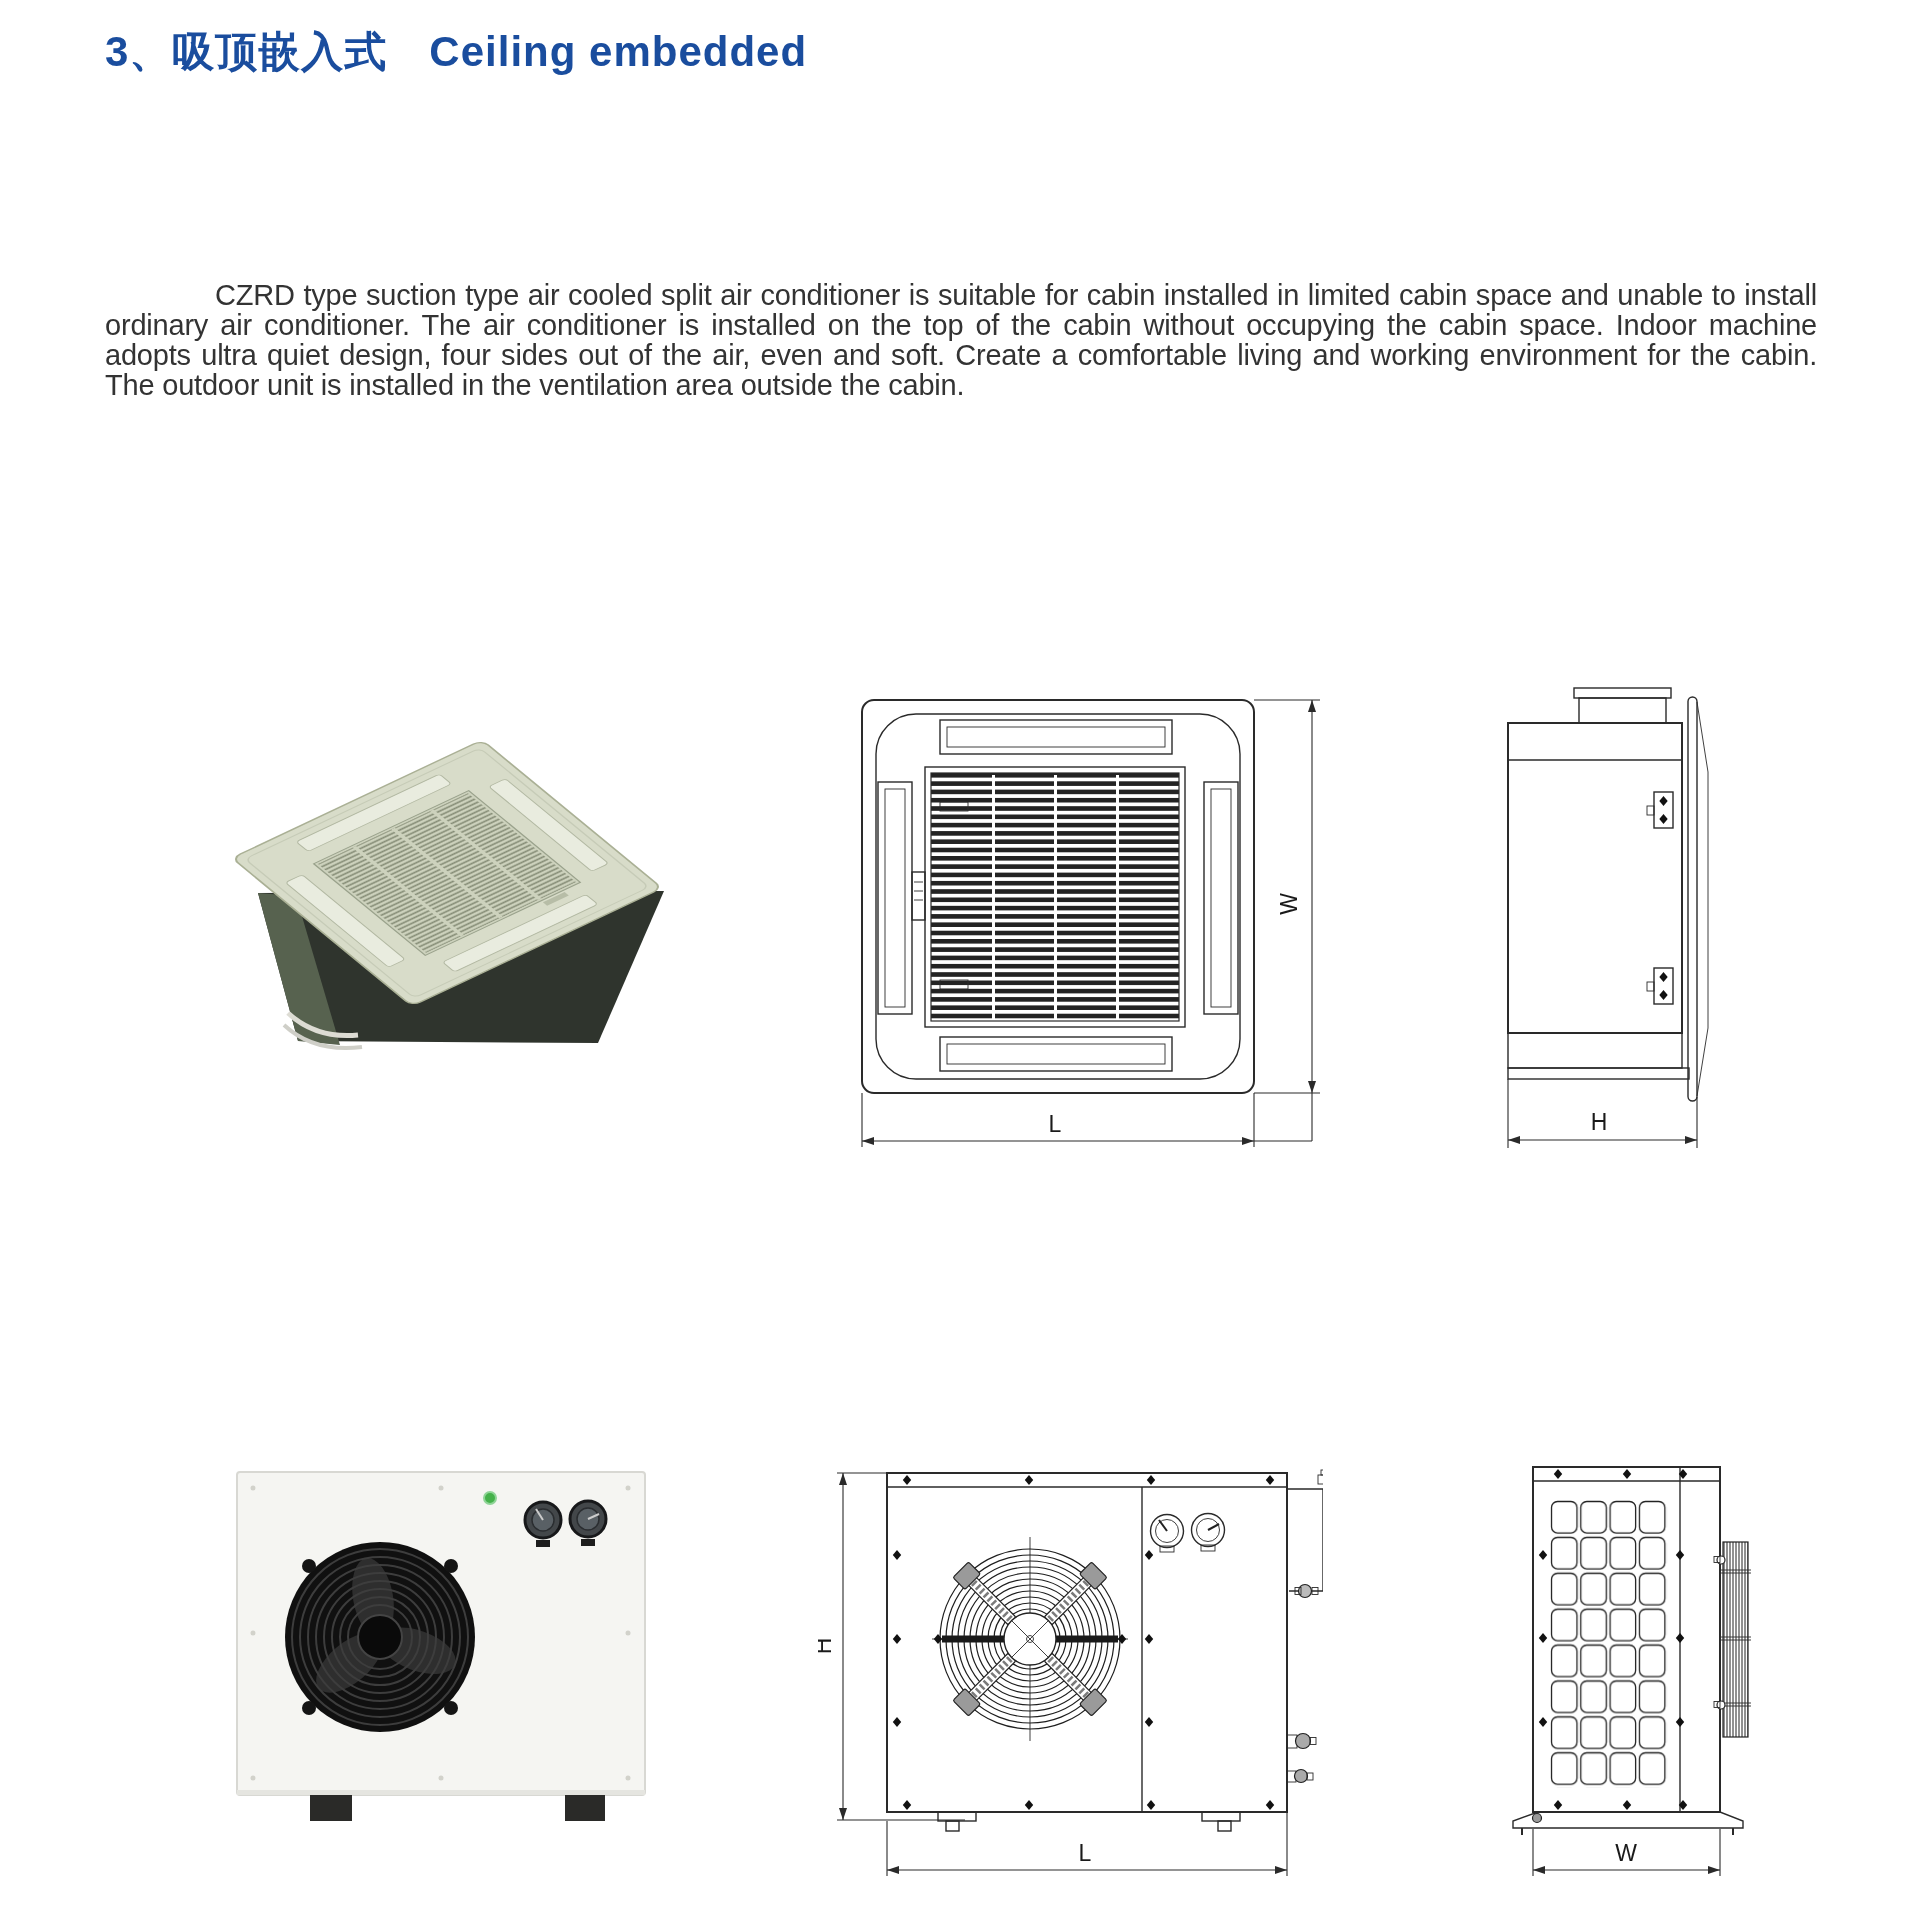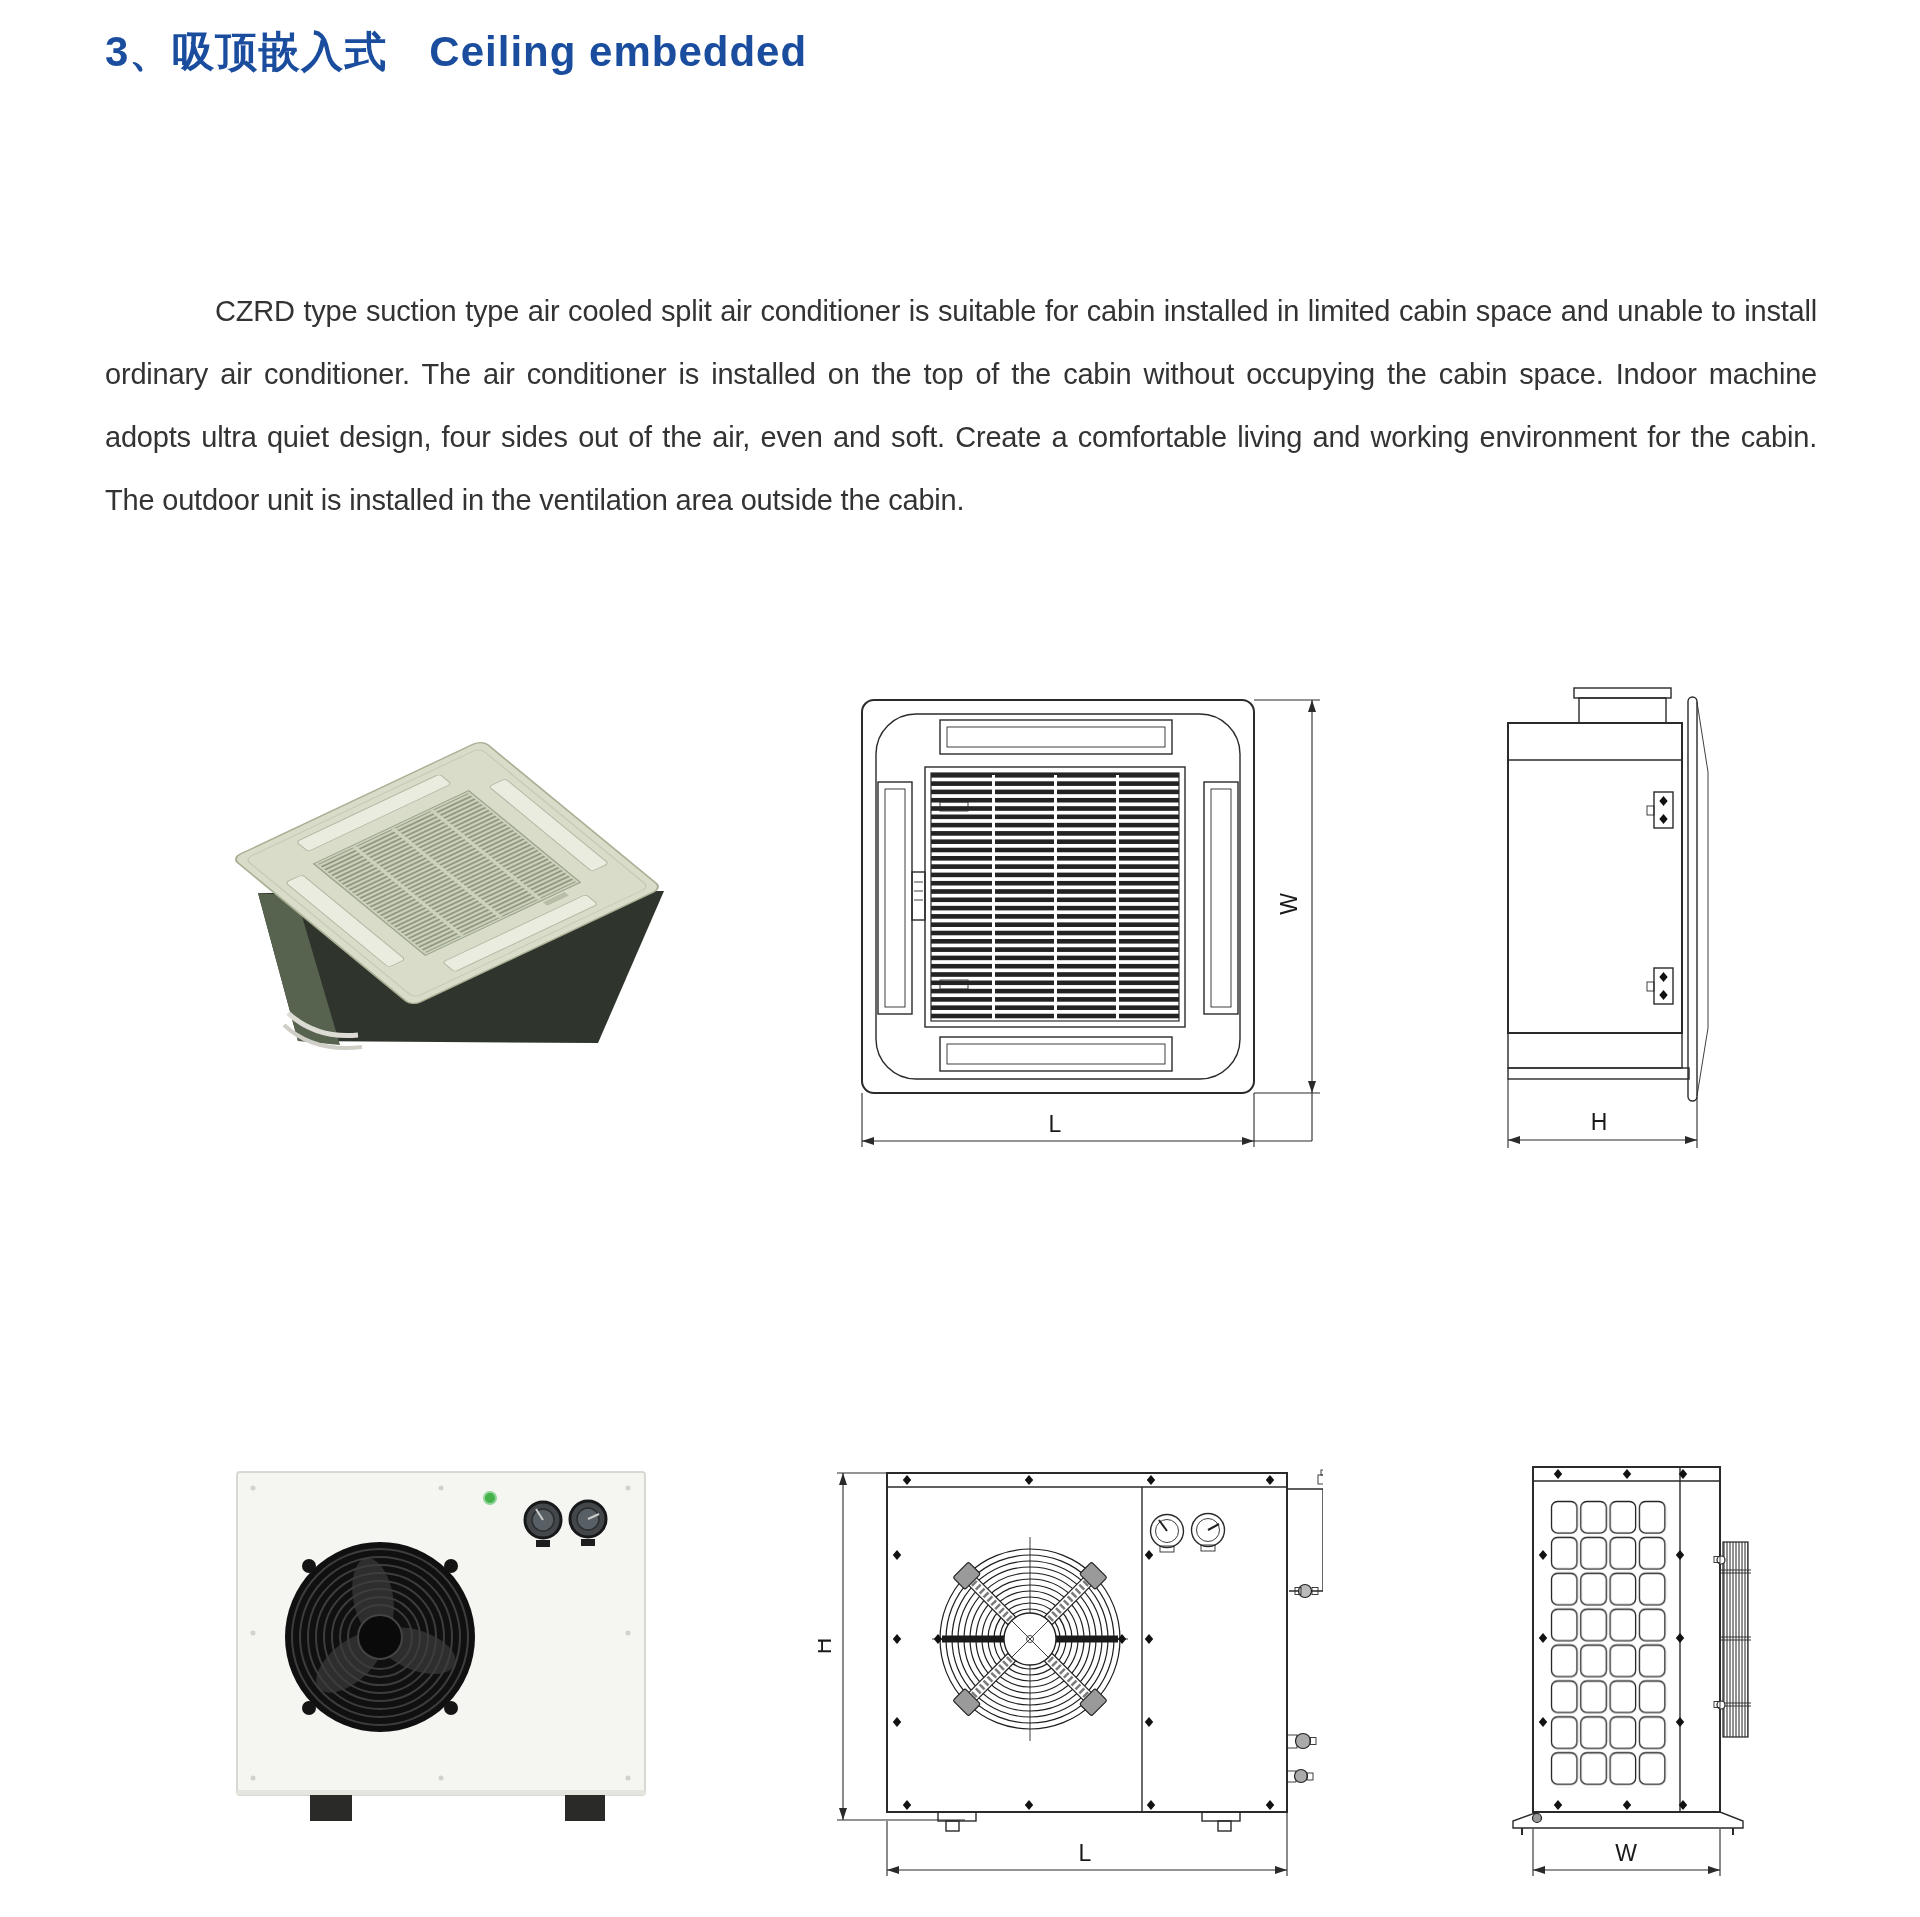--- a/index.html
+++ b/index.html
@@ -3,21 +3,21 @@
 <meta charset="utf-8">
 <style>
   html,body{margin:0;padding:0;background:#ffffff;}
   .page{position:relative;width:1920px;height:1917px;background:#fff;overflow:hidden;
         font-family:"Liberation Sans", sans-serif;color:#262626;}
   .abs{position:absolute;}
   .title{left:105px;top:24px;font-size:42px;font-weight:600;color:#1a4d9e;letter-spacing:1px;white-space:nowrap;}
   .title .en{margin-left:42px;font-weight:600;}
   .para{left:105px;width:1712px;text-align:justify;}
   .para.zh{top:122px;font-size:30px;line-height:49px;text-indent:85px;color:#262626;}
-  .para.en{top:280px;font-size:29px;line-height:63px;text-indent:110px;color:#333;letter-spacing:-0.2px;}
+  .para.en{top:280px;font-size:29px;line-height:30px;text-indent:110px;color:#333;letter-spacing:-0.2px;}
   svg{display:block;}
   .ln{stroke:#2a2a2a;stroke-width:1.4;fill:none;}
   .ln2{stroke:#2a2a2a;stroke-width:2;fill:#fff;}
   .thin{stroke:#2a2a2a;stroke-width:0.9;fill:none;}
   .dim{stroke:#2a2a2a;stroke-width:1.1;fill:none;}
   .dimtxt{font-family:"Liberation Sans",sans-serif;font-size:23px;fill:#1a1a1a;}
 </style>
 </head>
 <body>
 

